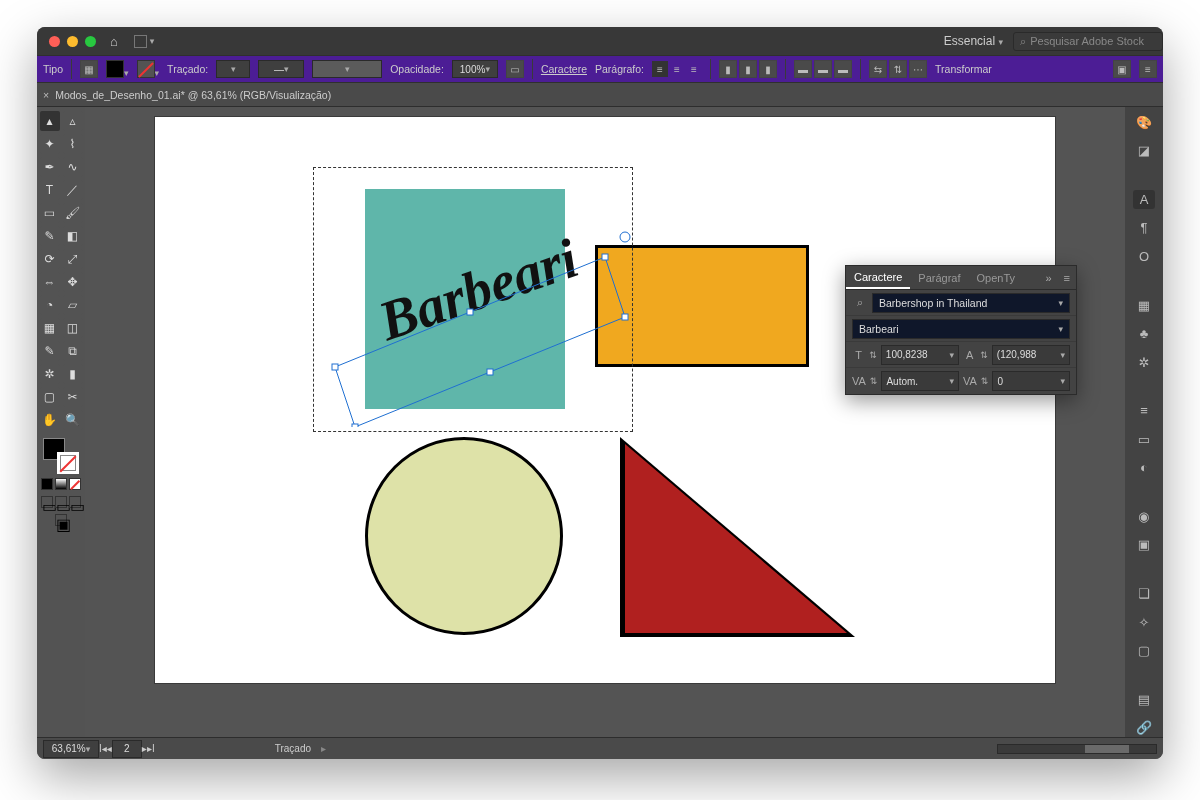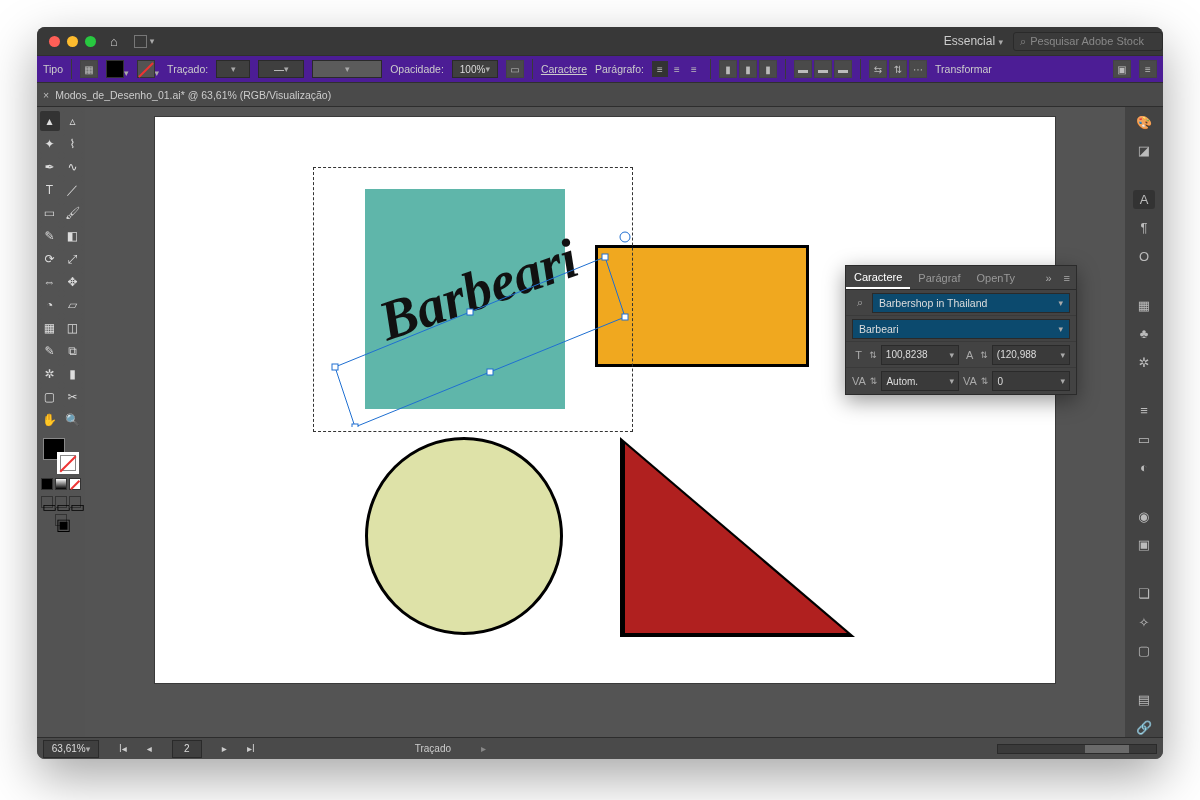--- a/index.html
+++ b/index.html
@@ -38,30 +38,30 @@
 .minisw div{width:12px;height:12px;border:1px solid #333}
 .canvaswrap{flex:1;position:relative;background:#545454;overflow:hidden}
 .artboard{position:absolute;left:70px;top:10px;width:900px;height:566px;background:#fff;box-shadow:0 0 0 1px #3a3a3a}
 .sq-teal{position:absolute;left:280px;top:82px;width:200px;height:220px;background:#5fb6aa}
 .sq-orange{position:absolute;left:510px;top:138px;width:214px;height:122px;background:#f0a81f;border:3px solid #000}
 .circ{position:absolute;left:280px;top:330px;width:198px;height:198px;background:#dee2a8;border:3px solid #000;border-radius:50%}
 .tri{position:absolute;left:535px;top:330px;width:0;height:0;border-left:0 solid transparent;border-right:235px solid transparent;border-bottom:200px solid #000}
 .tri::after{content:"";position:absolute;left:5px;top:7px;width:0;height:0;border-left:0 solid transparent;border-right:222px solid transparent;border-bottom:189px solid #b0201f}
 .selbox{position:absolute;border:1px dashed #333}
 .txtobj{position:absolute;left:288px;top:135px;width:300px;transform:rotate(-19deg);font-family:"Brush Script MT","Segoe Script",cursive;font-size:56px;font-weight:700;font-style:italic;color:#111}
-.statusbar{height:22px;background:#4a4a4a;border-top:1px solid #2d2d2d;display:flex;align-items:center;color:#ccc;font-size:10px;padding:0 6px;gap:20px}
+.statusbar{height:22px;background:#4a4a4a;border-top:1px solid #2d2d2d;display:flex;align-items:center;color:#ccc;font-size:10px;padding:0 6px;gap:0}
 .rcol{width:38px;background:#434343;display:flex;flex-direction:column;align-items:center;padding-top:6px;gap:10px}
 .ricon{width:22px;height:22px;color:#bbb;display:flex;align-items:center;justify-content:center;font-size:13px;border-radius:3px}
 .rcol .gap{height:12px}
 .charpanel{position:absolute;right:48px;top:158px;width:232px;background:#434343;border:1px solid #2b2b2b;color:#ccc;font-size:11px;box-shadow:0 6px 20px rgba(0,0,0,0.4)}
 .cp-tabs{display:flex;align-items:center;height:24px;border-bottom:1px solid #2b2b2b}
 .cp-tab{padding:0 8px;height:100%;display:flex;align-items:center;color:#999}
 .cp-tab.act{color:#fff;border-bottom:2px solid #fff}
 .cp-row{display:flex;align-items:center;height:26px;padding:0 6px;gap:4px;border-bottom:1px solid #3a3a3a}
-.cp-field{flex:1;background:#0c4a6e;border:1px solid #2a2a2a;height:20px;display:flex;align-items:center;padding:0 6px;color:#ddd;font-size:10.5px;justify-content:space-between}
+.cp-field{flex:1;background:#0f172a;border:1px solid #2a2a2a;height:20px;display:flex;align-items:center;padding:0 6px;color:#ddd;font-size:10.5px;justify-content:space-between}
 .cp-num{width:92px;background:#3a3a3a;border:1px solid #2a2a2a;height:20px;display:flex;align-items:center;padding:0 4px;color:#ddd;font-size:10px;justify-content:space-between}
 .cp-ico{width:16px;text-align:center;color:#aaa;font-size:11px}
 .chev{color:#aaa;font-size:9px}
 .alignbtn{width:16px;height:16px;display:inline-flex;align-items:center;justify-content:center;color:#bbb;font-size:10px}
 </style>
 </head>
 <body>
 
 <div class="window">
 

